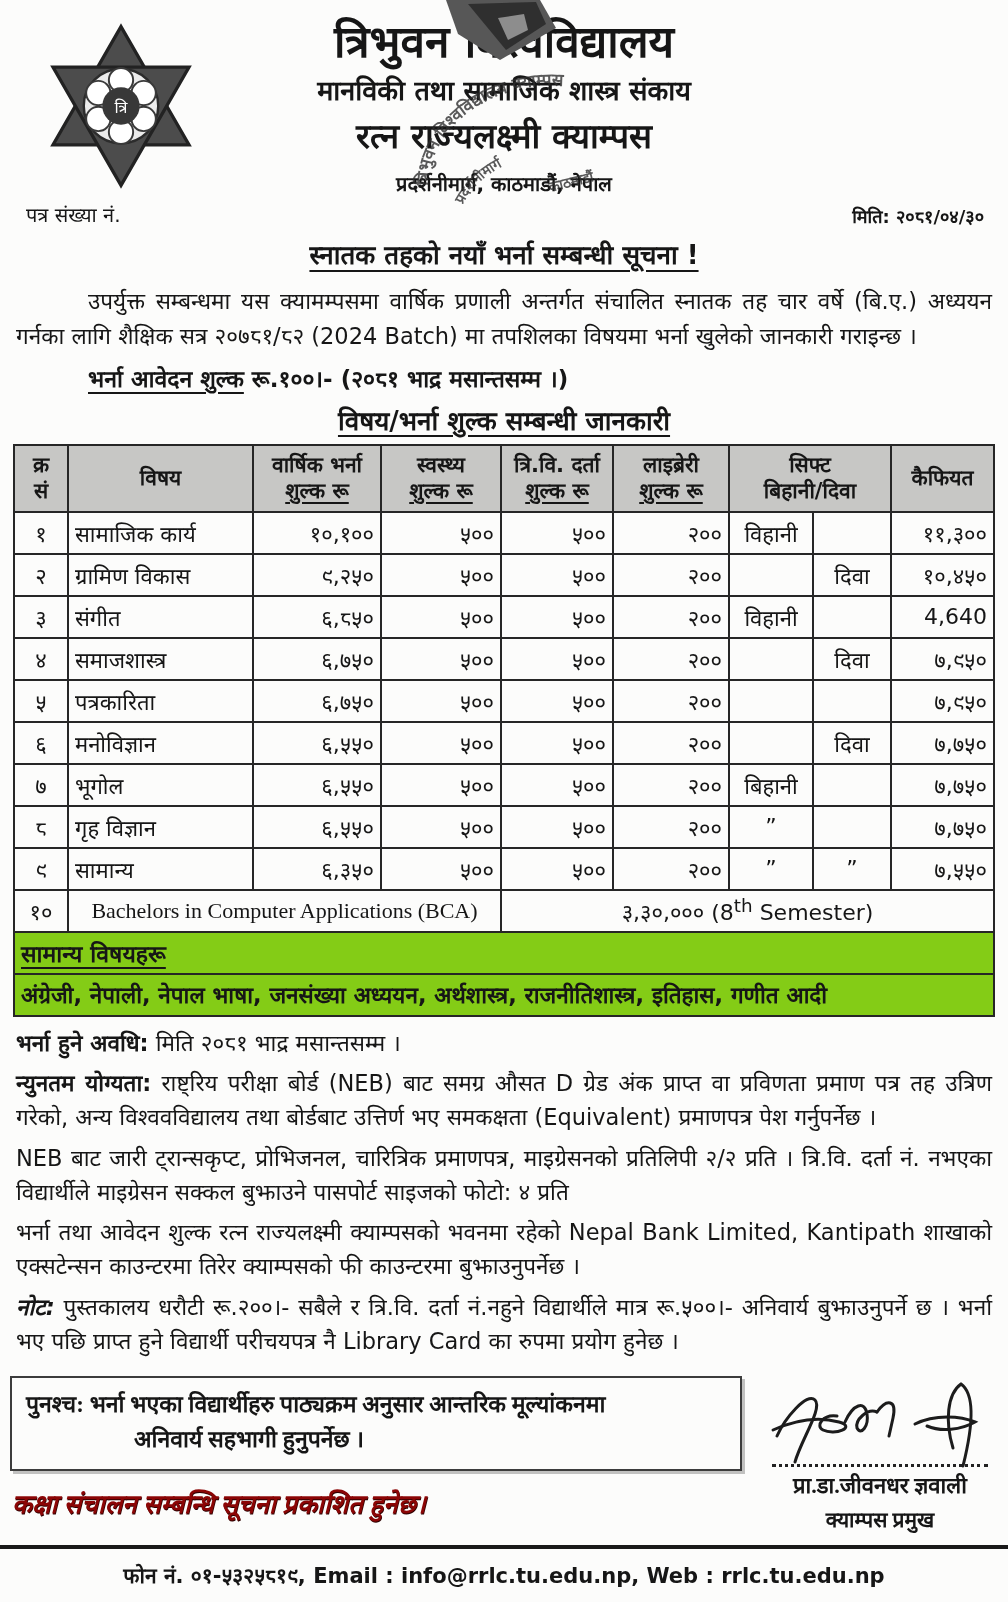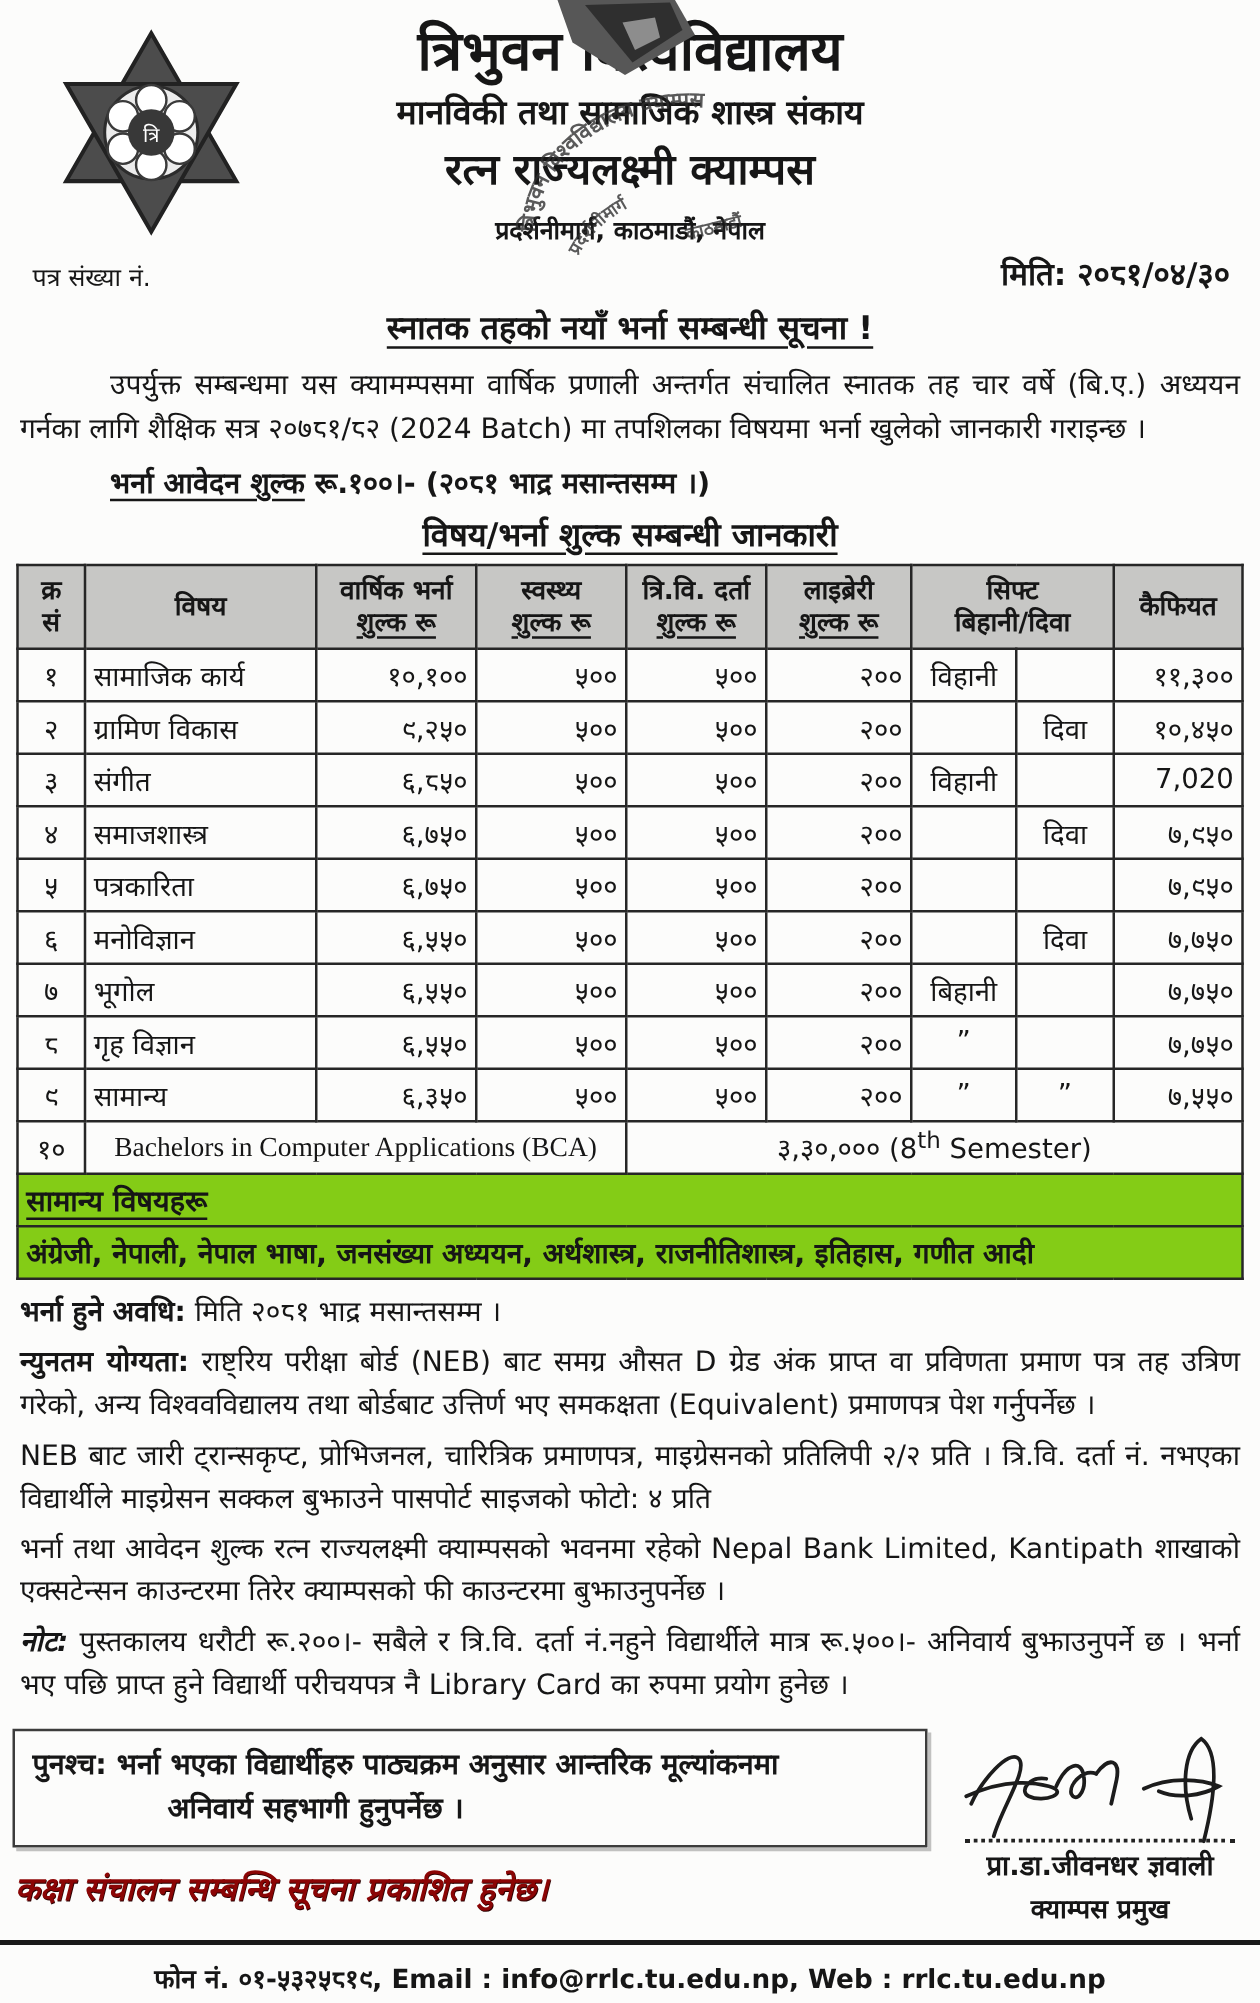--- a/index.html
+++ b/index.html
@@ -16,21 +16,21 @@
   .logo-wrap { position:absolute; left:40px; top:22px; width:162px; height:168px; }
   .stamp-wrap { position:absolute; left:400px; top:42px; width:300px; height:180px; opacity:.9; }
   .blob-wrap { position:absolute; left:428px; top:0; width:150px; height:64px; }
   .uni-title { font-size:44px; font-weight:bold; margin:0; line-height:1.25; }
   .faculty { font-size:27px; font-weight:bold; margin:4px 0 0; line-height:1.3; }
   .campus { font-size:34px; font-weight:bold; margin:6px 0 0; line-height:1.3; }
   .addr { font-size:20px; font-weight:bold; margin-top:12px; }
   .meta-row { display:flex; justify-content:space-between; align-items:flex-end;
               padding:0 24px 0 26px; margin-top:4px; }
   .ref-label { font-size:20px; font-weight:normal; }
-  .issue-date { font-size:25px; font-weight:bold; }
+  .issue-date { font-size:18px; font-weight:bold; }
 
   
   .notice-title { text-align:center; font-size:26px; font-weight:bold;
                   text-decoration:underline; text-underline-offset:6px; margin-top:8px; }
   .intro { font-size:22.5px; line-height:1.55; text-align:justify;
            padding:0 16px; margin:12px 0 0; text-indent:72px; }
   .fee-line { font-size:23px; margin:8px 0 0 88px; font-weight:bold; }
   .fee-line .u { text-decoration:underline; text-underline-offset:5px; }
 
   
@@ -65,21 +65,21 @@
   .gray-row.banner span { text-decoration:underline; text-underline-offset:5px; }
   .gray-row.subjects { font-size:22.5px; }
 
   
   .paras { padding:0 16px; margin-top:10px; }
   .paras p { font-size:22.5px; line-height:1.5; text-align:justify; margin:7px 0 0; }
   .lead { font-weight:bold; }
   .lead.italic { font-style:italic; }
 
   
-  .bottom { display:flex; gap:10px; padding:0 10px; margin-top:18px; align-items:flex-start; }
+  .bottom { display:flex; gap:10px; padding:0 10px; margin-top:18px; align-items:flex-start;font-family:Liberation Serif, serif; }
   .ps-box { width:732px; border:2px solid #3c3c3c; box-shadow:3px 3px 0 rgba(40,40,40,.28);
             padding:10px 14px 12px; font-size:23px; font-weight:bold; line-height:1.5; }
   .ps-box .l2 { padding-left:108px; }
   .red-note { margin:14px 0 0 2px; font-size:26px; font-weight:bold; font-style:italic;
               color:#8b0505; text-shadow:0.5px 0.5px 0 #2a0000; }
   .sig-col { flex:1; text-align:center; padding-top:2px; }
   .dotline { width:216px; margin:-10px auto 2px; border-top:3px dotted #222; }
   .sig-name { font-size:22px; font-weight:bold; }
   .sig-title { font-size:21px; font-weight:bold; margin-top:6px; }
 
@@ -228,21 +228,21 @@
         </tr>
         <tr>
           <td class="c-sn">३</td>
           <td class="c-subject">संगीत</td>
           <td class="c-annual">६,८५०</td>
           <td class="c-health">५००</td>
           <td class="c-tu">५००</td>
           <td class="c-lib">२००</td>
           <td class="c-morning">विहानी</td>
           <td class="c-day"></td>
-          <td class="c-remark">7,020</td>
+          <td class="c-remark">4,640</td>
         </tr>
         <tr>
           <td class="c-sn">४</td>
           <td class="c-subject">समाजशास्त्र</td>
           <td class="c-annual">६,७५०</td>
           <td class="c-health">५००</td>
           <td class="c-tu">५००</td>
           <td class="c-lib">२००</td>
           <td class="c-morning"></td>
           <td class="c-day">दिवा</td>

